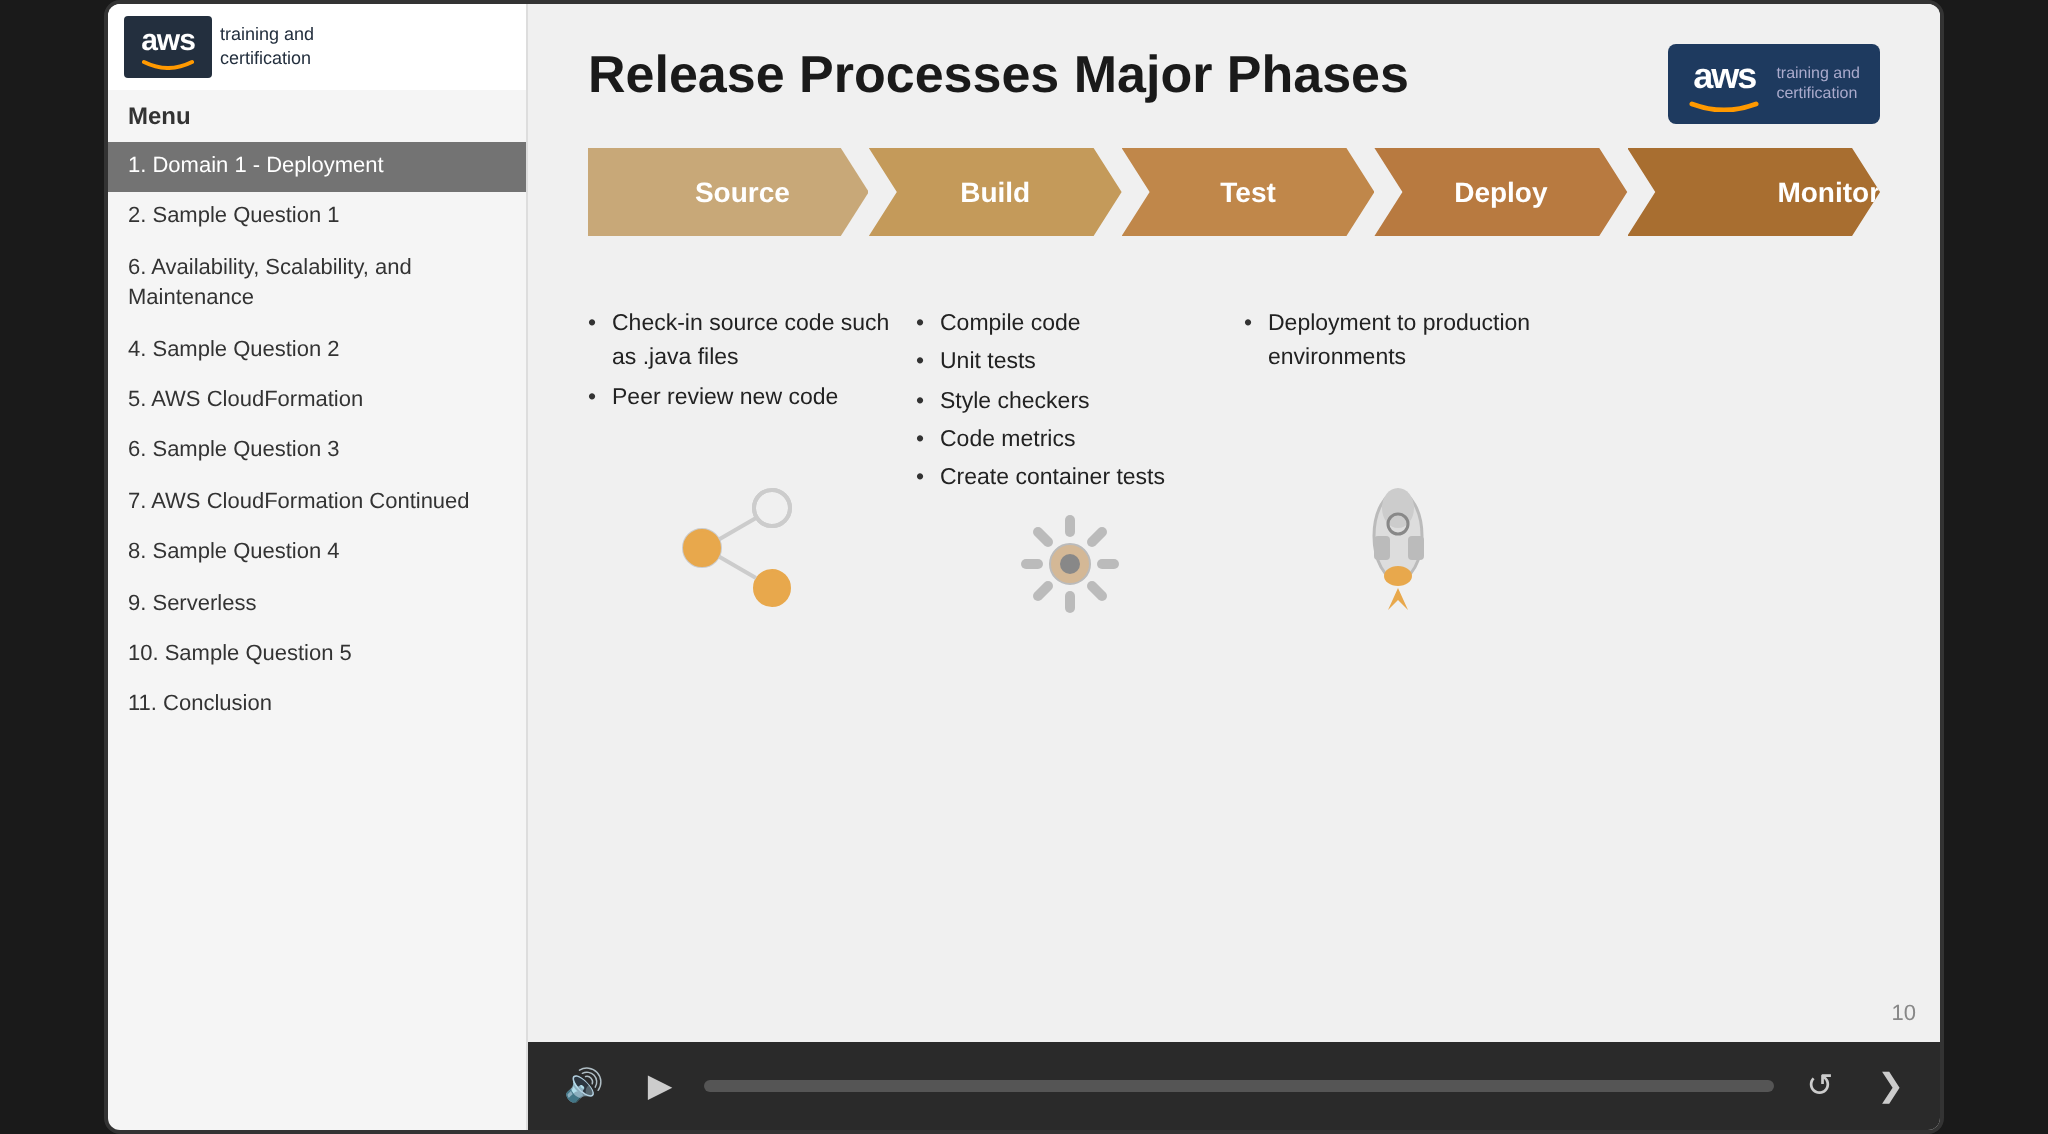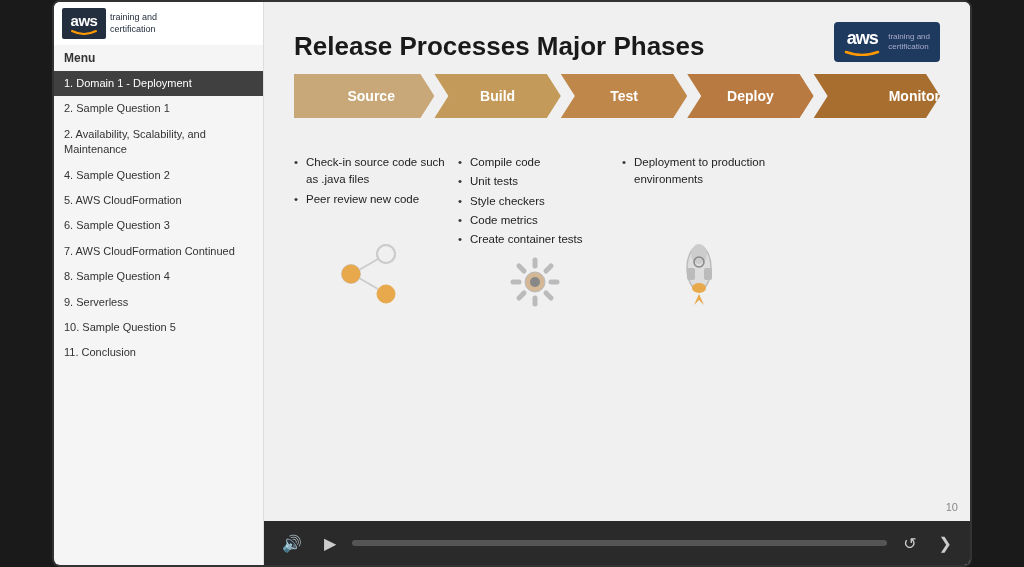--- a/index.html
+++ b/index.html
@@ -43,21 +43,21 @@
       color: #333;
     }
     .sidebar-item {
       padding: 5px 10px;
       color: #333;
       cursor: pointer;
       font-size: 11px;
       line-height: 1.4;
     }
     .sidebar-item.active {
-      background: #404040;
+      background: #737373;
       color: #fff;
     }
     
     .main-content {
       flex: 1;
       background: #fff;
       display: flex;
       flex-direction: column;
       overflow: hidden;
     }
@@ -65,21 +65,21 @@
     .slide-area {
       flex: 1;
       background: #f0f0f0;
       padding: 20px 30px;
       overflow: hidden;
       position: relative;
     }
     .slide-top-bar {
       display: flex;
       justify-content: space-between;
-      align-items: flex-end;
+      align-items: flex-start;
       margin-bottom: 12px;
       gap: 28px;
     }
     .slide-title {
       font-size: 26px;
       font-weight: bold;
       color: #1a1a1a;
     }
     
     .phases-row {
@@ -250,21 +250,21 @@
         <div class="aws-training-text">
           <span>training and</span><br>
           <span>certification</span>
         </div>
       </div>
 
       <div class="sidebar-menu-label">Menu</div>
 
       <div class="sidebar-item active">1. Domain 1 - Deployment</div>
       <div class="sidebar-item">2. Sample Question 1</div>
-      <div class="sidebar-item">2. Availability, Scalability, and Maintenance</div>
+      <div class="sidebar-item">6. Availability, Scalability, and Maintenance</div>
       <div class="sidebar-item">4. Sample Question 2</div>
       <div class="sidebar-item">5. AWS CloudFormation</div>
       <div class="sidebar-item">6. Sample Question 3</div>
       <div class="sidebar-item">7. AWS CloudFormation Continued</div>
       <div class="sidebar-item">8. Sample Question 4</div>
       <div class="sidebar-item">9. Serverless</div>
       <div class="sidebar-item">10. Sample Question 5</div>
       <div class="sidebar-item">11. Conclusion</div>
     </div>
 

